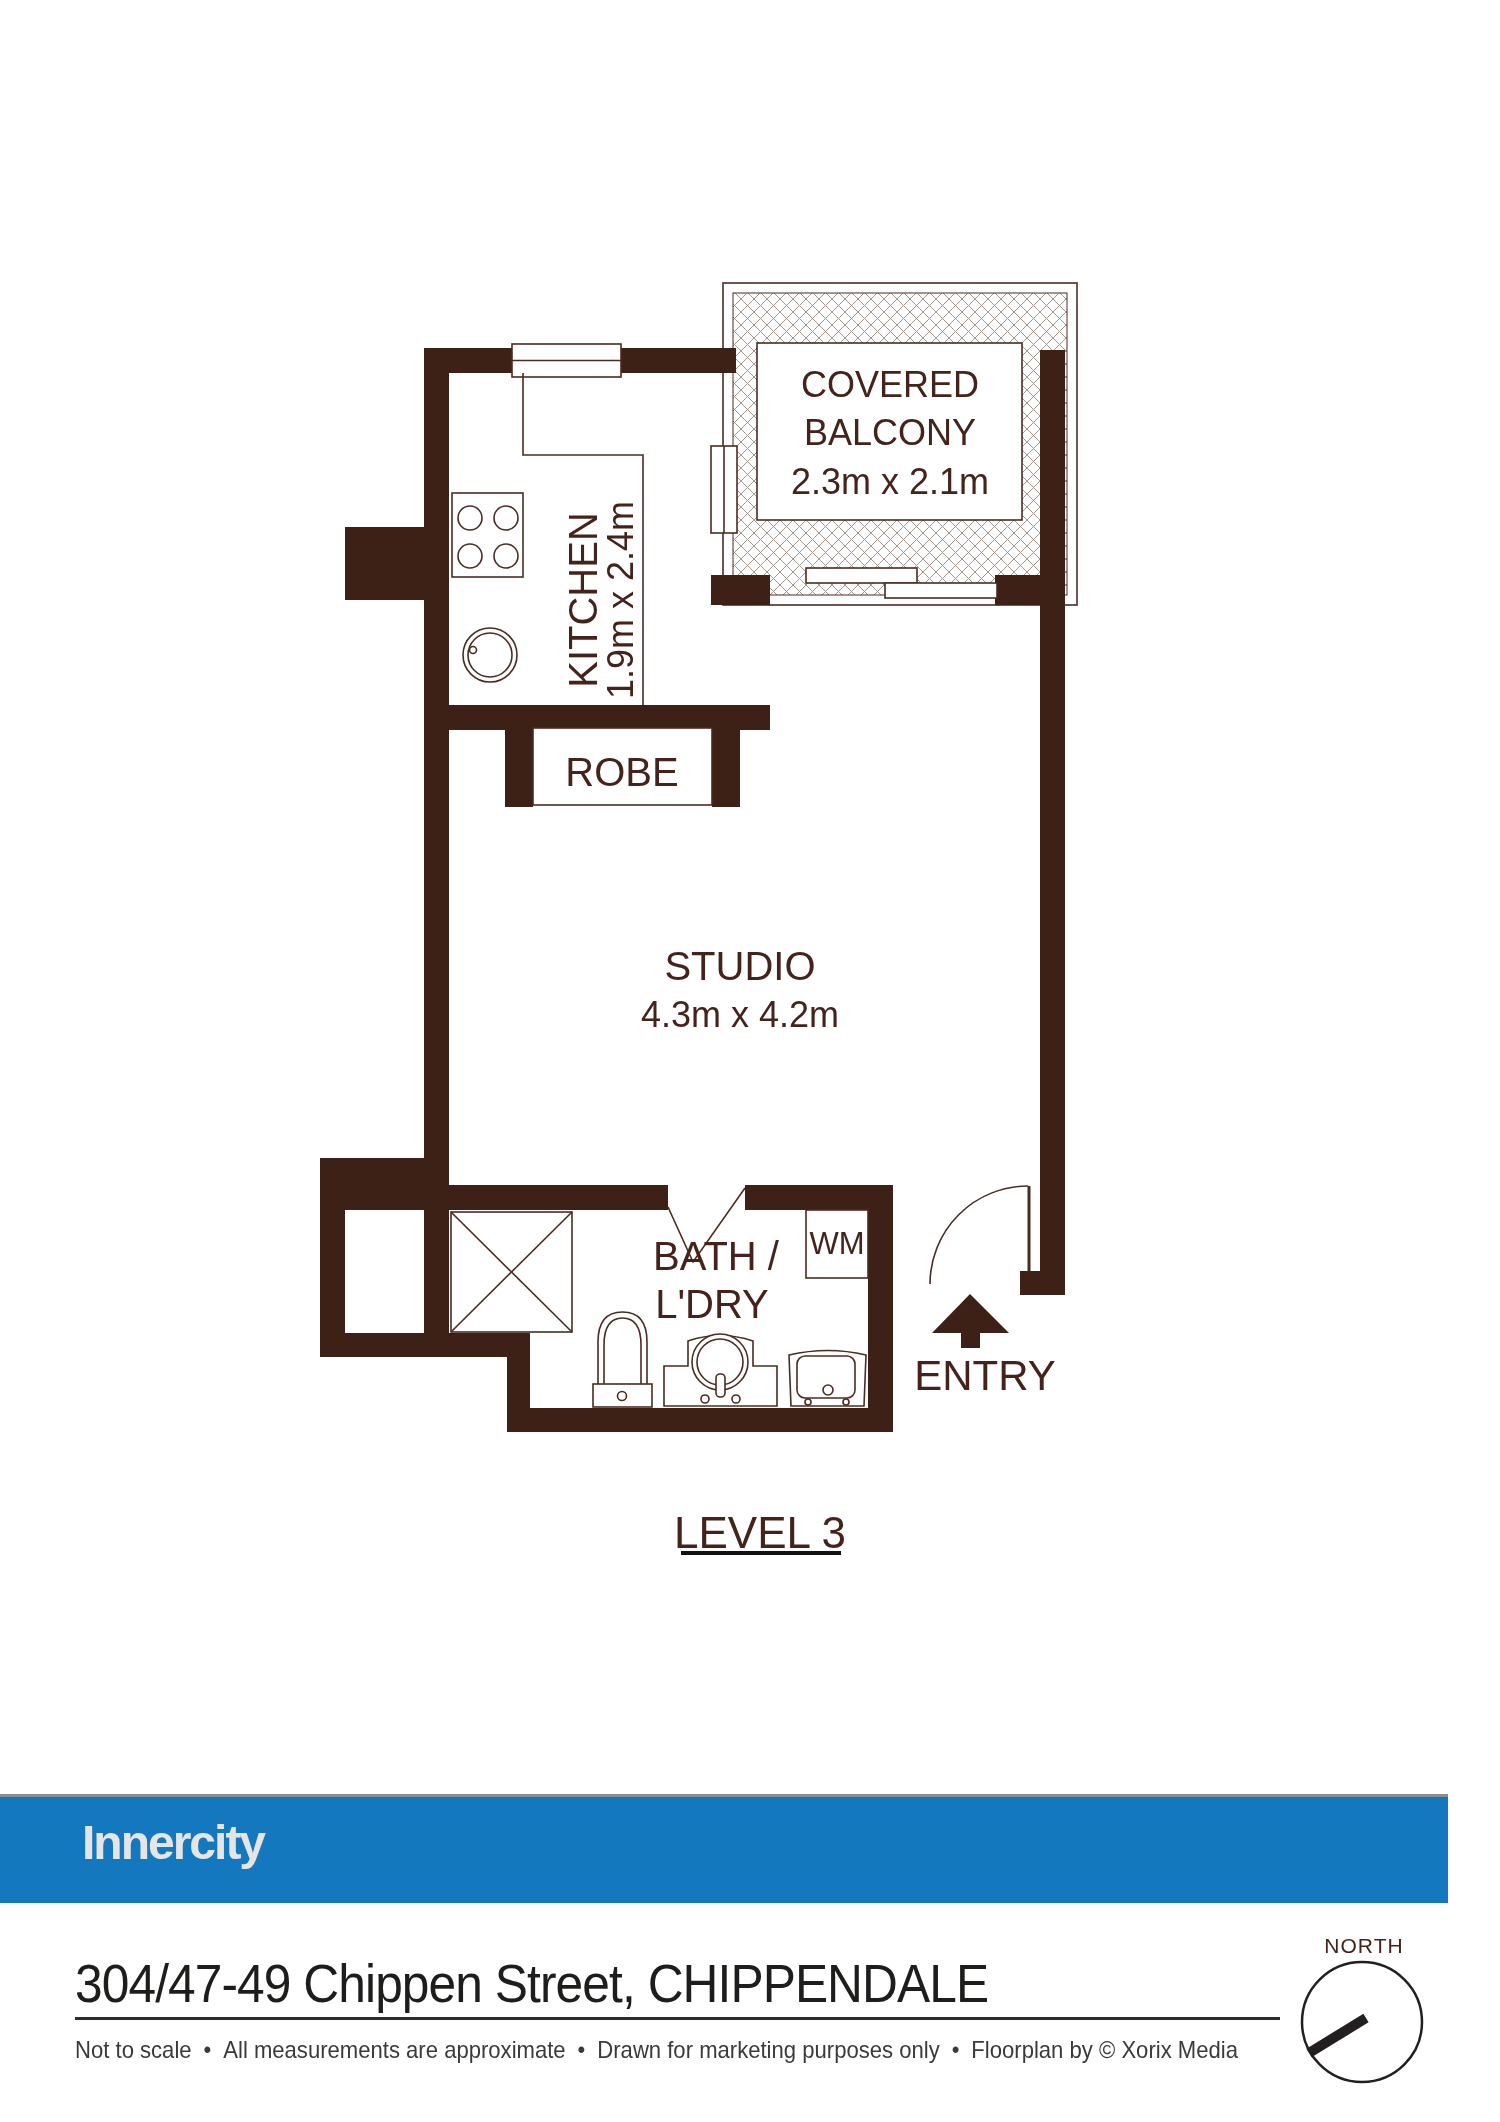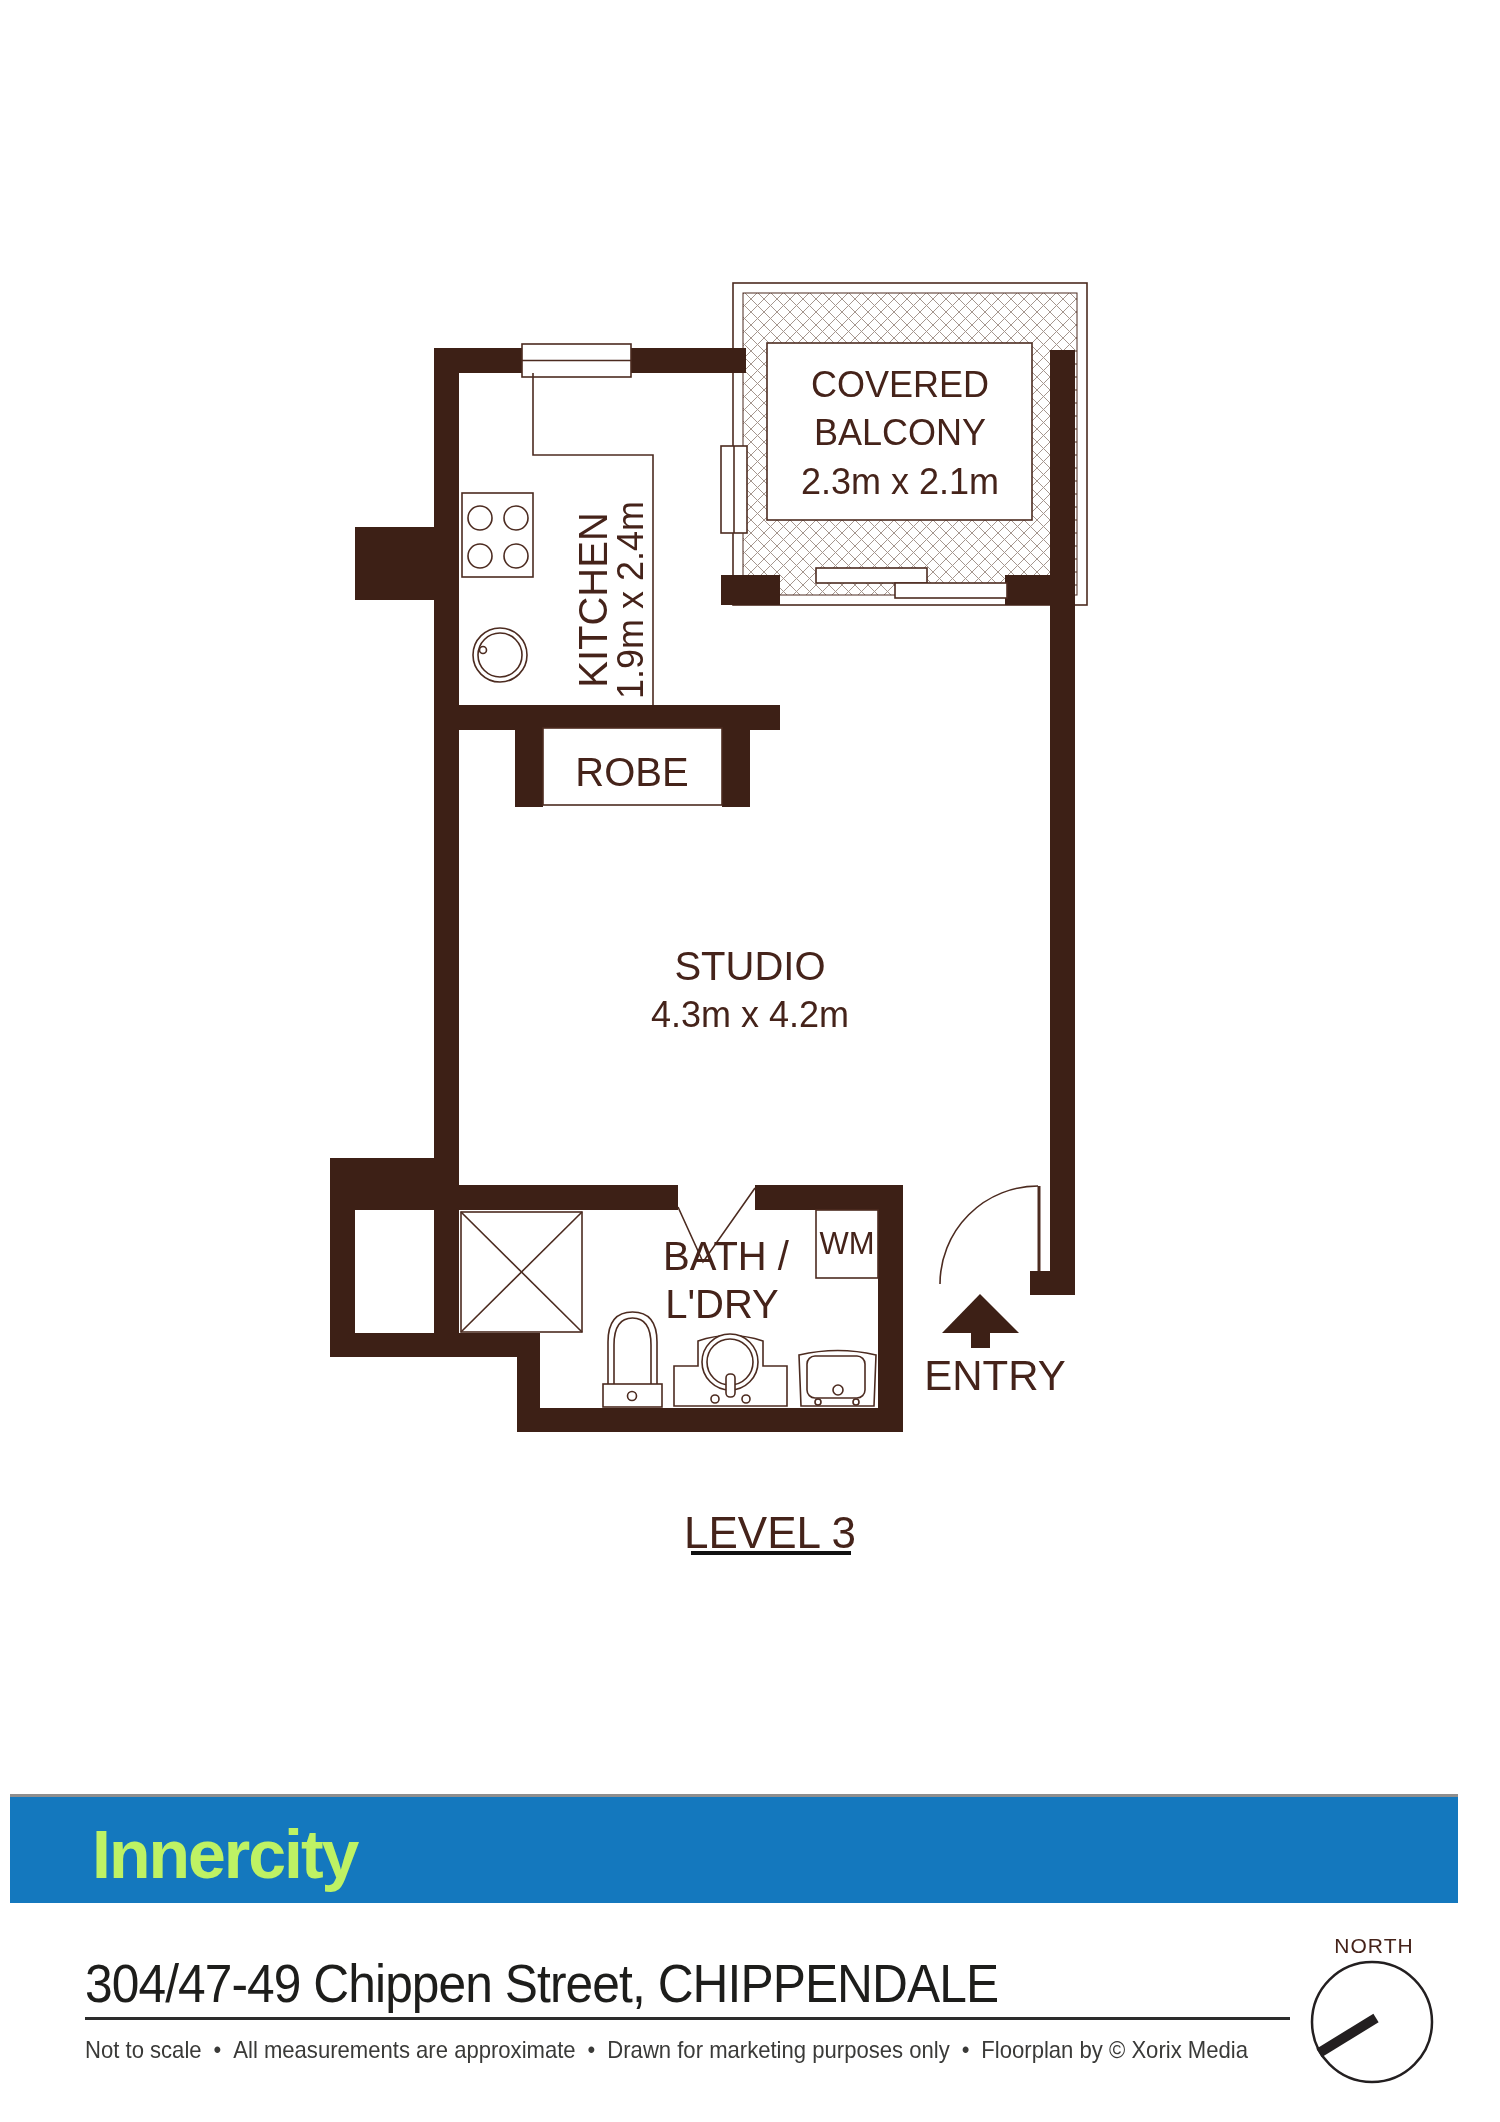--- a/index.html
+++ b/index.html
@@ -1,33 +1,33 @@
 <!DOCTYPE html>
 <html><head>
 <meta charset="utf-8">
 <style>
   html,body{margin:0;padding:0;background:#ffffff;}
   #page{position:relative;width:1448px;height:2122px;background:#ffffff;overflow:hidden;
-        font-family:"Liberation Sans", sans-serif;margin-left:10px;}
+        font-family:"Liberation Sans", sans-serif;}
   #plan-svg{position:absolute;left:0;top:0;width:1500px;height:2122px;}
   #plan-svg text{font-family:"Liberation Sans", sans-serif;fill:#45231a;}
   .room-label{font-size:40px;}
   .room-dims{font-size:36px;}
   .balcony-label{font-size:36px;}
   .small-label{font-size:31px;}
   .entry-label{font-size:42px;}
   .level-label{font-size:44px;fill:#111111;}
   .north-label{font-size:21px;fill:#231f20;letter-spacing:1px;}
   .thin{stroke:#4c2b20;stroke-width:1.6;fill:#ffffff;}
   .thinline{stroke:#4c2b20;stroke-width:1.6;fill:none;}
   .wall{fill:#3D2016;}
   
   #brand-banner{position:absolute;left:0;top:1794px;width:1500px;height:109px;
      background:#1478BE;border-top:3px solid #8e8e8e;box-sizing:border-box;}
-  #brand-logo{position:absolute;left:82px;top:18px;color:#bef264;font-size:68px;
+  #brand-logo{position:absolute;left:82px;top:18px;color:#e5e5e5;font-size:48px;
      font-weight:700;letter-spacing:-2px;}
   
   #address-line{position:absolute;left:75px;top:1952px;color:#1d1d1b;font-size:54px;
      letter-spacing:-1px;transform:scaleX(.92);transform-origin:left top;white-space:nowrap;}
   #footer-rule{position:absolute;left:75px;top:2017px;width:1205px;height:2.5px;background:#2c2c2c;}
   #disclaimer{position:absolute;left:75px;top:2036px;color:#3a3a38;font-size:24px;
      transform:scaleX(.92);transform-origin:left top;white-space:nowrap;}
   #disclaimer .sep{display:inline-block;margin:0 13px;color:#3a3a38;}
 </style>
 </head>

